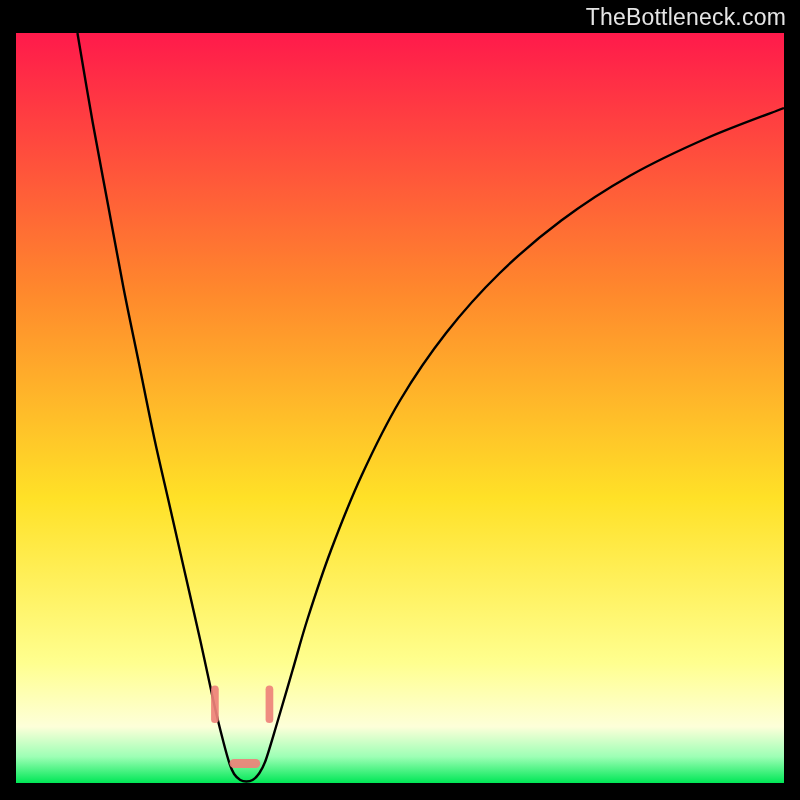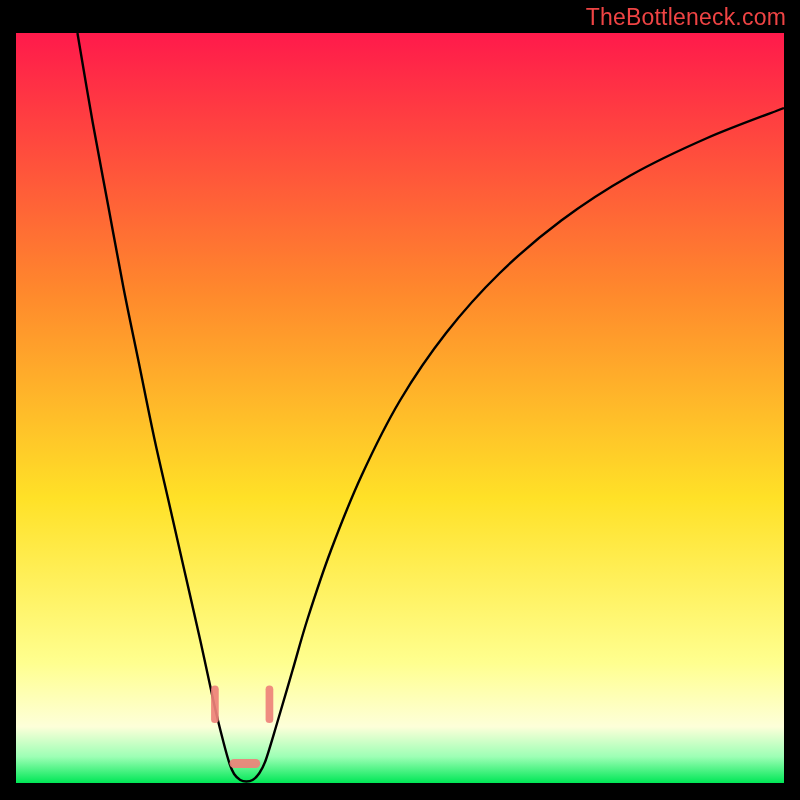--- a/index.html
+++ b/index.html
@@ -16,21 +16,21 @@
     left: 16px;
     top: 33px;
     width: 768px;
     height: 750px;
     background: #000;
   }
   .wm {
     position: absolute;
     top: 4px;
     right: 14px;
-    color: #ef4444;
+    color: #e5e5e5;
     font-size: 23px;
     font-weight: 400;
     letter-spacing: 0.2px;
   }
   svg {
     display: block;
   }
 </style>
 </head>
 <body>

